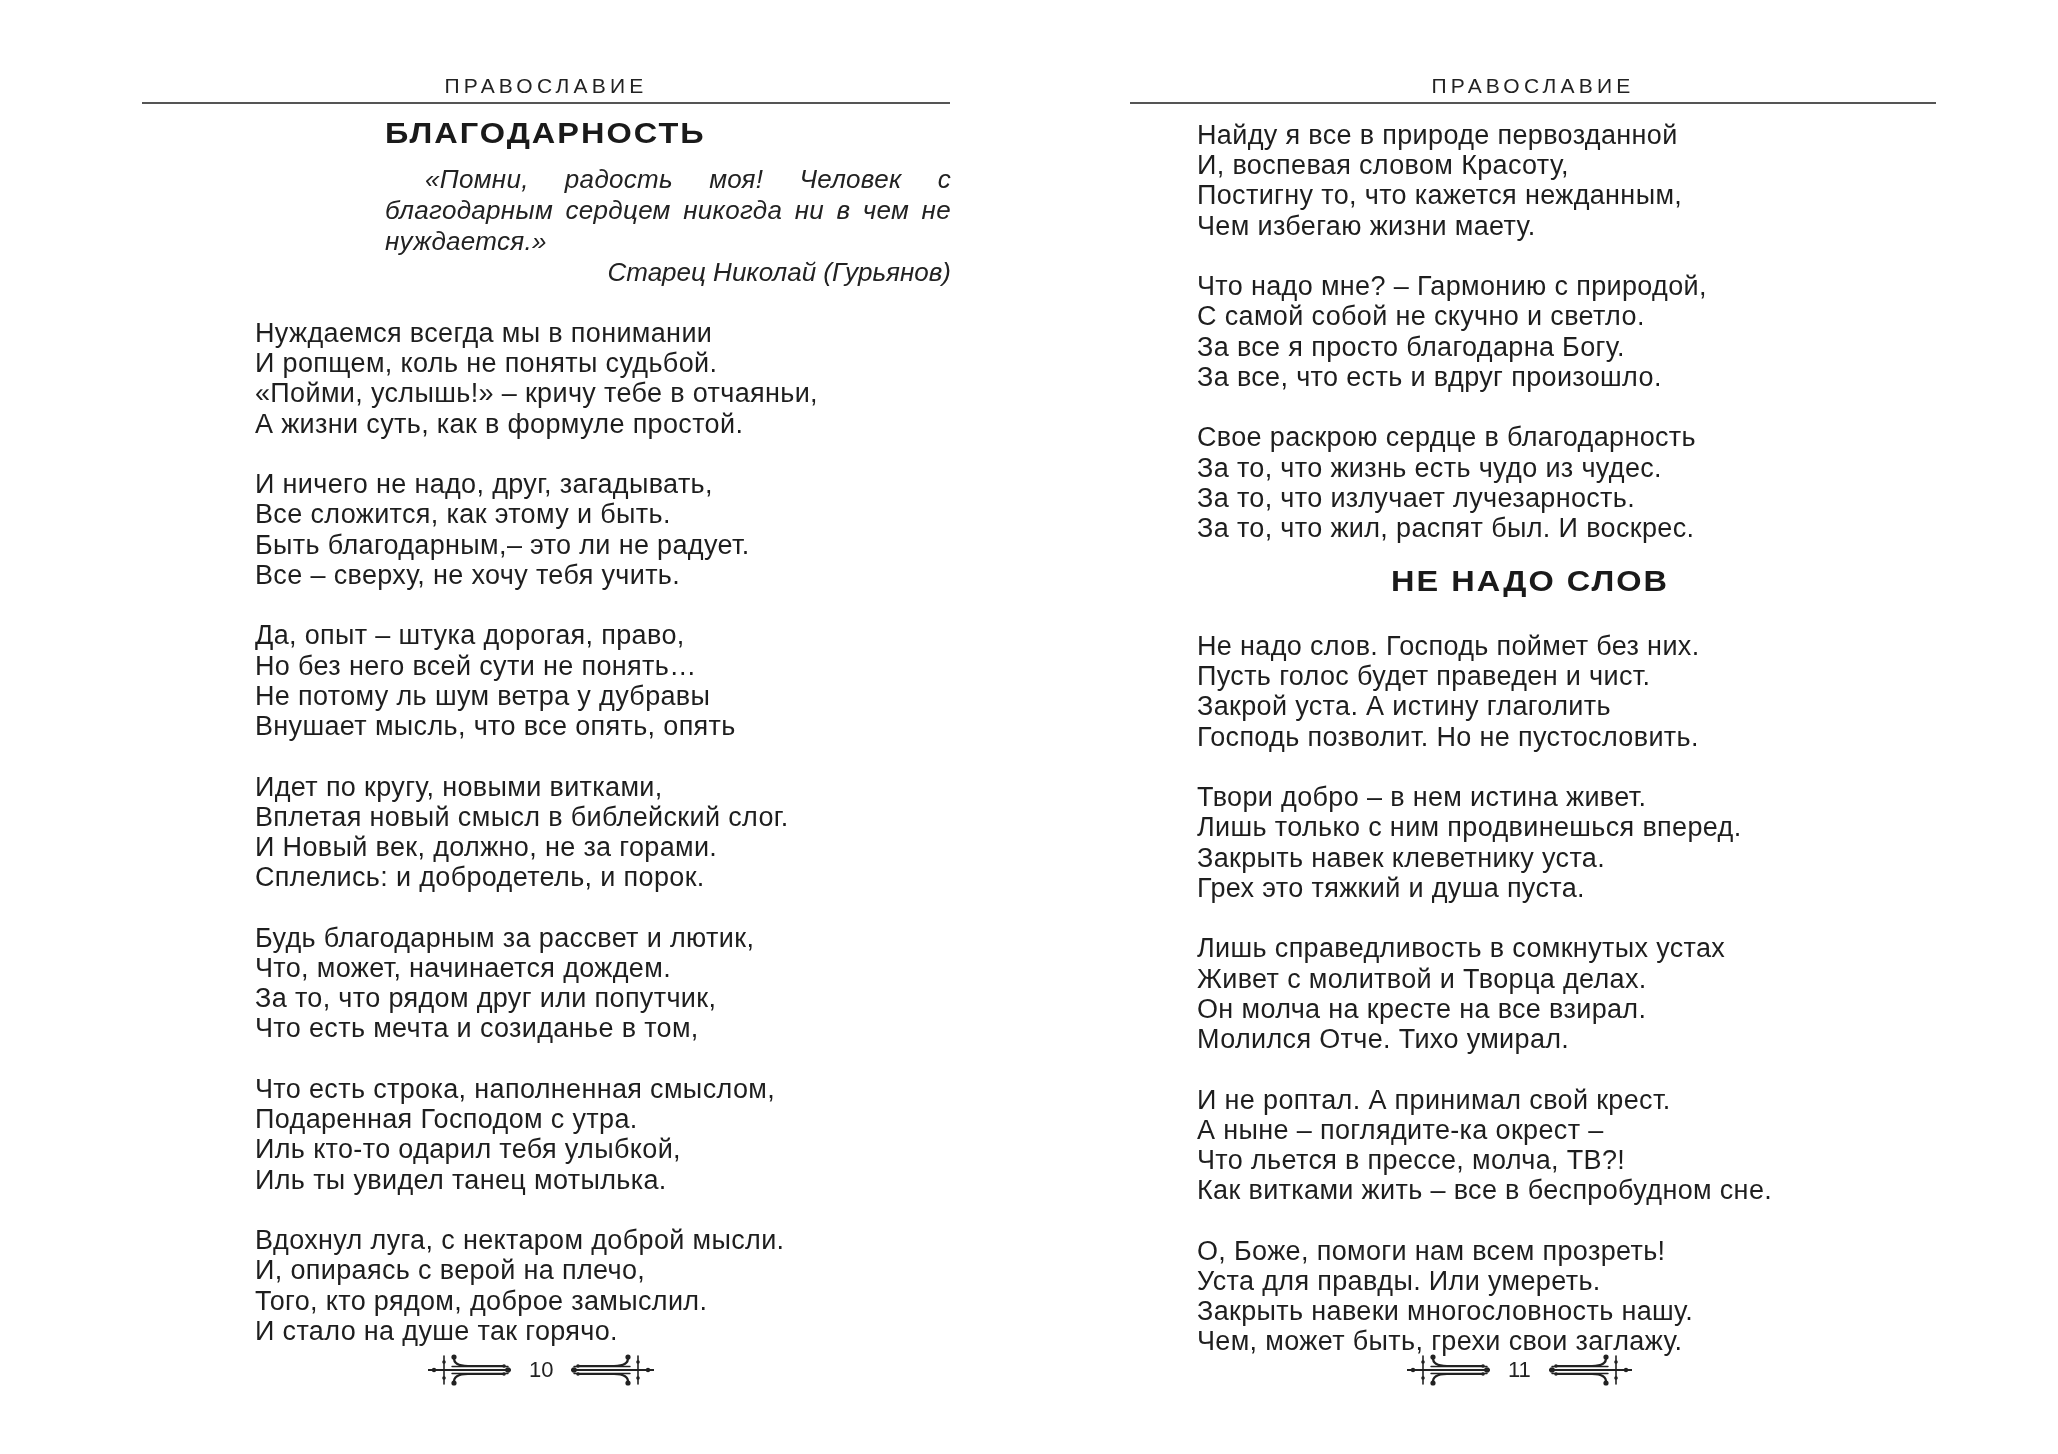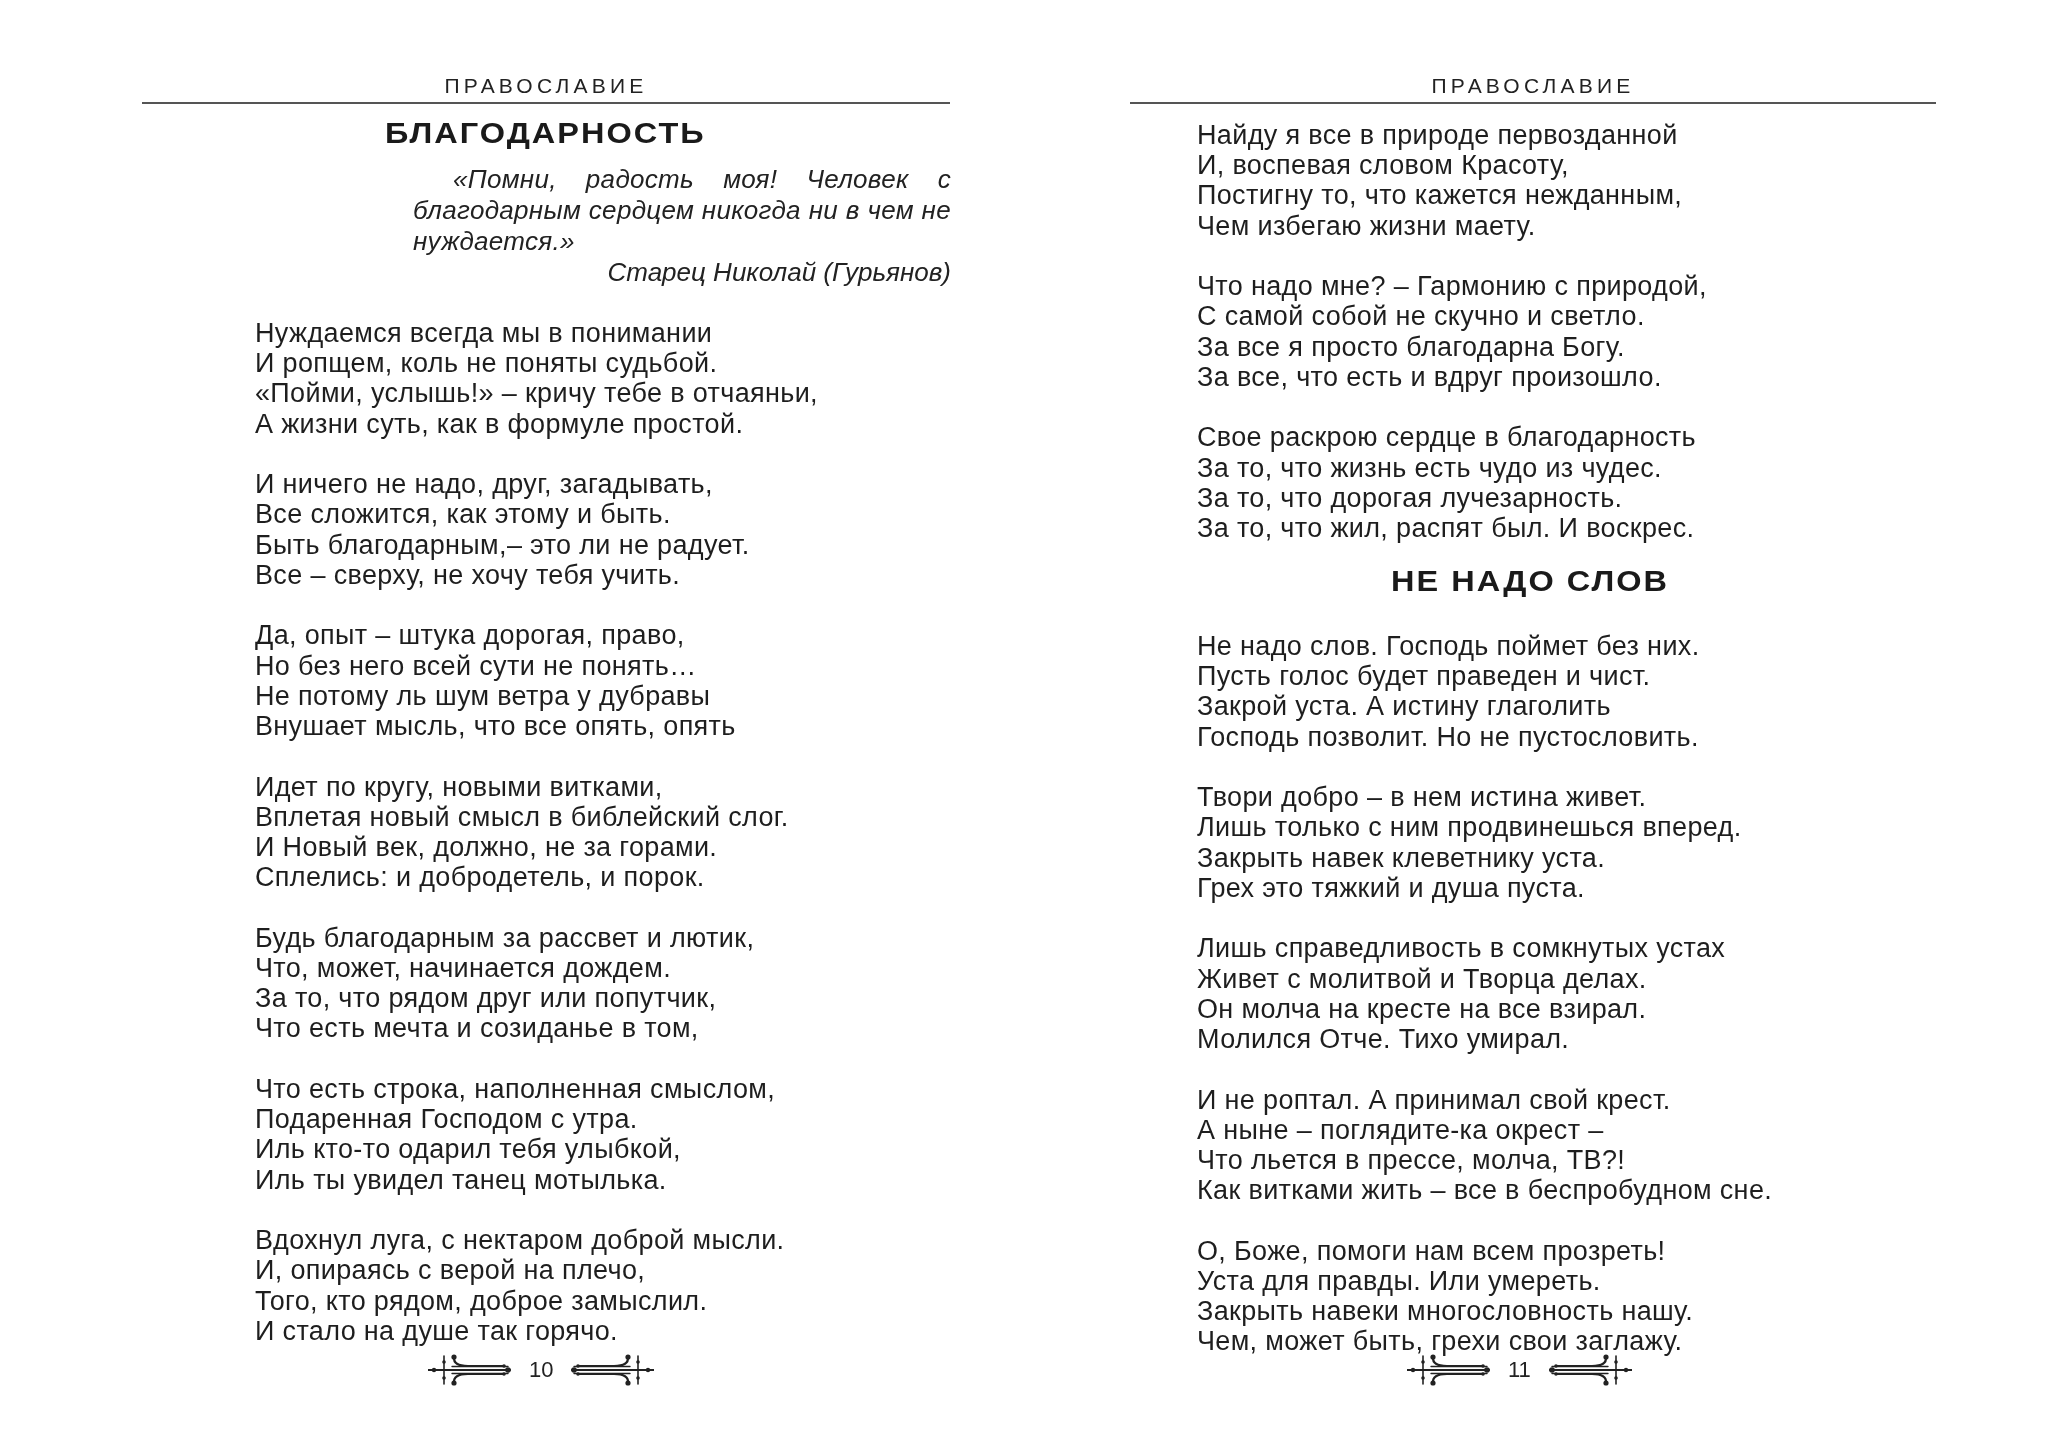--- a/index.html
+++ b/index.html
@@ -60,21 +60,20 @@
       width: 566px;
       font-style: italic;
       font-size: 26px;
       line-height: 31px;
       color: #222;
     }
     .epigraph-quote {
       text-align: justify;
       text-indent: 40px;
       letter-spacing: 0.3px;
-      margin-left: 28px;
     }
     .epigraph-author {
       text-align: right;
     }
     .verse {
       position: absolute;
       font-size: 27px;
       line-height: 30.2px;
       letter-spacing: 0.35px;
       white-space: nowrap;
@@ -216,21 +215,21 @@
       </div>
       <div class="stanza">
         <span class="verse-line">Что надо мне? – Гармонию с природой,</span>
         <span class="verse-line">С самой собой не скучно и светло.</span>
         <span class="verse-line">За все я просто благодарна Богу.</span>
         <span class="verse-line">За все, что есть и вдруг произошло.</span>
       </div>
       <div class="stanza">
         <span class="verse-line">Свое раскрою сердце в благодарность</span>
         <span class="verse-line">За то, что жизнь есть чудо из чудес.</span>
-        <span class="verse-line">За то, что дорогая лучезарность.</span>
+        <span class="verse-line">За то, что излучает лучезарность.</span>
         <span class="verse-line">За то, что жил, распят был. И воскрес.</span>
       </div>
     </div>
 
   <div class="poem-title" style="left:261px; top:565px;">НЕ НАДО СЛОВ</div>
 
   <div class="verse" style="left:67px; top:631px;">
       <div class="stanza">
         <span class="verse-line">Не надо слов. Господь поймет без них.</span>
         <span class="verse-line">Пусть голос будет праведен и чист.</span>

